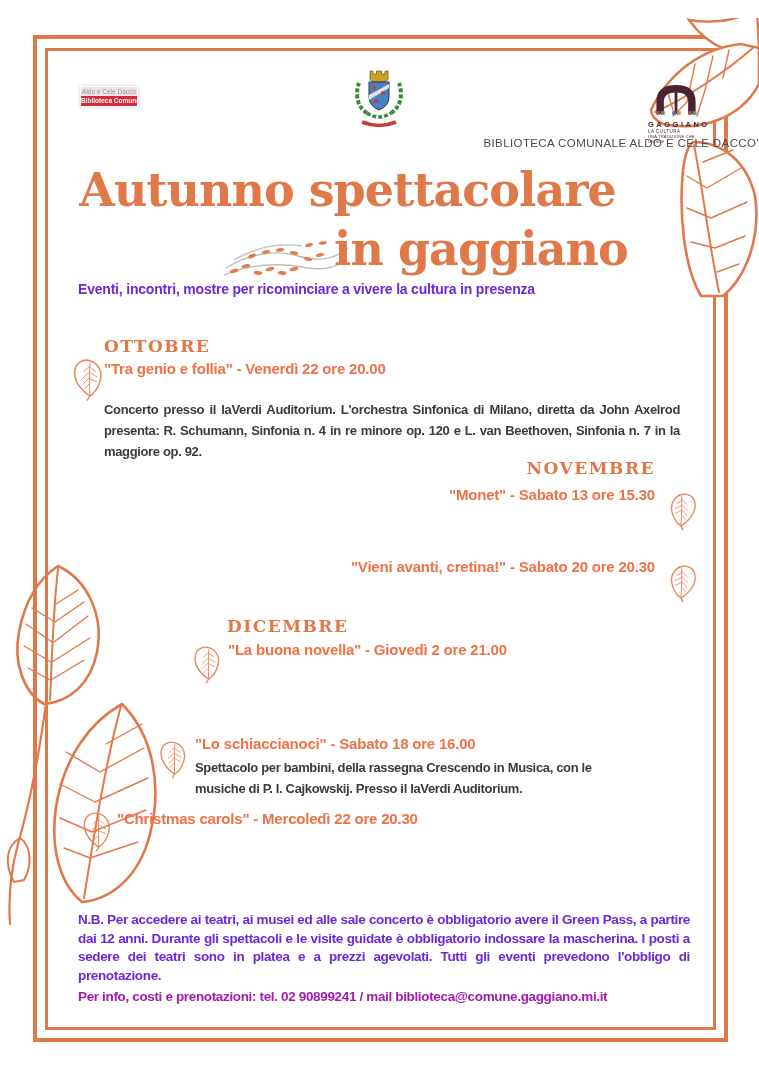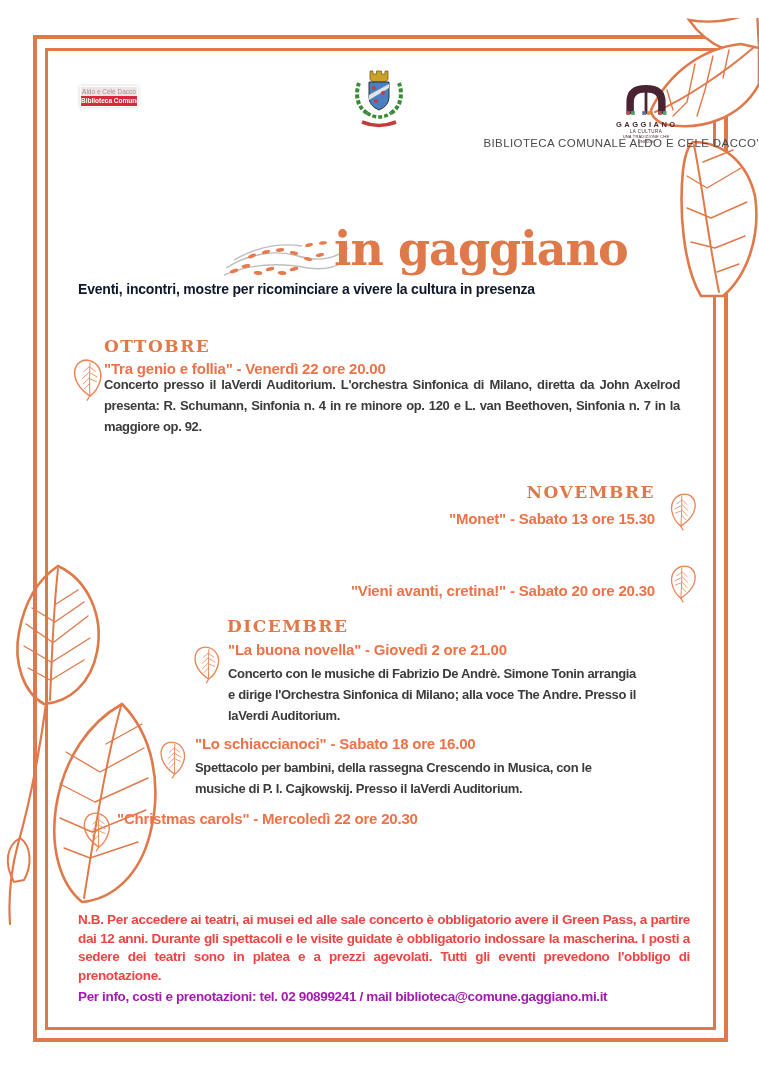--- a/index.html
+++ b/index.html
@@ -16,53 +16,53 @@
   .deco { position:absolute; z-index:2; pointer-events:none; }
 
   
   .left-logo { position:absolute; left:80px; top:86px; width:58px; z-index:3;
                box-shadow:0 0 4px rgba(0,0,0,.18); background:#fff; padding:1px; }
   .left-logo .r1 { background:#efe4e4; color:#9d8e8e; font-size:6.5px; line-height:9px;
                    text-align:center; white-space:nowrap; overflow:hidden; }
   .left-logo .r2 { background:#d6293b; color:#fff; font-size:6.5px; font-weight:bold;
                    line-height:10px; text-align:center; white-space:nowrap; overflow:hidden; }
   .crest { position:absolute; left:348px; top:68px; z-index:3; }
-  .gaggiano { position:absolute; left:616px; top:82px; width:60px; z-index:3; text-align:center; }
+  .gaggiano { position:absolute; left:648px; top:82px; width:60px; z-index:3; }
   .gaggiano .name { color:#4B2433; font-weight:bold; font-size:7.5px; letter-spacing:2.5px; line-height:9px; }
   .gaggiano .tag1 { color:#4B2433; font-size:4.5px; letter-spacing:.5px; line-height:5px; }
   .gaggiano .tag2 { color:#4B2433; font-size:4px;  letter-spacing:.2px; line-height:5px; }
   .library-name { position:absolute; left:0; top:137px; width:759px; text-align:right;
                   font-size:11.5px; color:#4a4a4a; letter-spacing:.4px; z-index:3; }
 
   
   .title-1 { position:absolute; left:40px; top:163px; width:615px; text-align:center;
              font-family:"DejaVu Serif", serif; font-weight:bold; font-size:46px;
              color:#E0794A; z-index:3; letter-spacing:-1px; }
   .title-2 { position:absolute; left:334px; top:222px; font-family:"DejaVu Serif", serif;
              font-weight:bold; font-size:46px; color:#E0794A; z-index:3; letter-spacing:-1px; }
   .subtitle { position:absolute; left:78px; top:281px; font-size:14px; font-weight:bold;
-              color:#0f172a; z-index:3; letter-spacing:-.2px; }
+              color:#6d28d9; z-index:3; letter-spacing:-.2px; }
 
   
   .month-heading { position:absolute; font-family:"DejaVu Serif", serif; font-weight:bold;
                    font-size:17px; letter-spacing:1.5px; color:#E0794A; z-index:3; }
   .evt-title { position:absolute; font-size:15px; font-weight:bold; color:#EE7248;
                z-index:3; letter-spacing:-.2px; white-space:nowrap; }
   .evt-body { position:absolute; font-size:13px; font-weight:bold; color:#3B3B3B;
               line-height:21px; z-index:3; letter-spacing:-.35px; }
   .just { text-align:justify; }
-  .ralign { text-align:right;margin-top:24px; }
+  .ralign { text-align:right; }
 
   .leaf-sm { position:absolute; z-index:3; color:#E8875A; }
   .rot-l { transform:rotate(-6deg); }
   .rot-r { transform:scaleX(-1) rotate(-8deg); }
 
   
   .footer-note { position:absolute; left:78px; top:911px; width:612px; font-size:13.5px;
-                 font-weight:bold; color:#ef4444; line-height:18.5px; text-align:justify;
+                 font-weight:bold; color:#6d28d9; line-height:18.5px; text-align:justify;
                  z-index:3; letter-spacing:-.35px; }
   .footer-contact { position:absolute; left:78px; top:989px; font-size:13.5px; font-weight:bold;
                     color:#a21caf; z-index:3; letter-spacing:-.35px; }
 </style>
 </head>
 <body>
 
 <svg width="0" height="0" style="position:absolute">
   <symbol id="leafSketch" viewBox="0 0 40 46">
     <path d="M20,41 C11,33 5,23 7,13 C9,5 16,1 24,4 C32,7 36,16 33,25 C30,33 26,38 20,41 Z" fill="none" stroke="currentColor" stroke-width="1.6"></path>
@@ -133,20 +133,21 @@
         <rect x="48" y="31" width="4" height="4" fill="#50a070"></rect>
       </g>
     </svg>
     <div class="name">GAGGIANO</div>
     <div class="tag1">LA CULTURA</div>
     <div class="tag2">UNA TRADIZIONE CHE UNISCE</div>
   </div>
 
   <div class="library-name">BIBLIOTECA COMUNALE ALDO E CELE DACCO'</div>
 
+  <div class="title-1">Autunno spettacolare</div>
 
   <svg class="deco" style="left:222px; top:232px;" width="128" height="50" viewBox="0 0 128 50">
     <g fill="none" stroke="#bdbdbd" stroke-width="1.4">
       <path d="M4,36 C30,20 56,18 76,24 C96,30 112,28 126,16"></path>
       <path d="M2,43 C30,31 60,31 86,36 C100,38 112,36 122,30"></path>
       <path d="M12,28 C36,14 60,11 80,14"></path>
     </g>
     <g fill="#E8794A">
       <ellipse cx="12" cy="39" rx="4.4" ry="1.9" transform="rotate(-18 12 39)"></ellipse>
       <ellipse cx="24" cy="34" rx="4.4" ry="1.9" transform="rotate(-10 24 34)"></ellipse>
@@ -166,39 +167,38 @@
   </svg>
 
   <div class="title-2">in gaggiano</div>
   <div class="subtitle">Eventi, incontri, mostre per ricominciare a vivere la cultura in presenza</div>
 
   <div class="month-heading" style="left:104px; top:336px;">OTTOBRE</div>
   <svg class="leaf-sm rot-l" style="left:69px; top:357px;" width="38" height="44" viewBox="0 0 40 46">
       <use href="#leafSketch"></use>
     </svg>
   <div class="evt-title" style="left:104px; top:360px;">"Tra genio e follia" - Venerdì 22 ore 20.00</div>
-  <div class="evt-body just" style="left:104px; top:374px; width:576px;">Concerto presso il laVerdi Auditorium. L'orchestra Sinfonica di Milano, diretta da John Axelrod presenta: R. Schumann, Sinfonia n. 4 in re minore op. 120 e L. van Beethoven, Sinfonia n. 7 in la maggiore op. 92.</div>
+  <div class="evt-body just" style="left:104px; top:399px; width:576px;">Concerto presso il laVerdi Auditorium. L'orchestra Sinfonica di Milano, diretta da John Axelrod presenta: R. Schumann, Sinfonia n. 4 in re minore op. 120 e L. van Beethoven, Sinfonia n. 7 in la maggiore op. 92.</div>
 
   <div class="month-heading ralign" style="left:300px; top:458px; width:355px;">NOVEMBRE</div>
   <div class="evt-title ralign" style="left:300px; top:486px; width:355px;">"Monet" - Sabato 13 ore 15.30</div>
   <svg class="leaf-sm rot-r" style="left:666px; top:490px;" width="34" height="42" viewBox="0 0 40 46">
       <use href="#leafSketch"></use>
     </svg>
 
   <div class="evt-title ralign" style="left:300px; top:558px; width:355px;">"Vieni avanti, cretina!" - Sabato 20 ore 20.30</div>
   <svg class="leaf-sm rot-r" style="left:666px; top:561px;" width="34" height="44" viewBox="0 0 40 46">
       <use href="#leafSketch"></use>
     </svg>
 
   <div class="month-heading" style="left:227px; top:616px;">DICEMBRE</div>
   <svg class="leaf-sm rot-l" style="left:190px; top:641px;" width="34" height="46" viewBox="0 0 40 46">
       <use href="#leafSketch"></use>
     </svg>
   <div class="evt-title" style="left:228px; top:641px;">"La buona novella" - Giovedì 2 ore 21.00</div>
-  <div class="evt-body just" style="left:228px; top:663px; width:408px;">Concerto con le musiche di Fabrizio De Andrè. Simone Tonin arrangia e dirige l'Orchestra Sinfonica di Milano; alla voce The Andre. Presso il laVerdi Auditorium.</div>
 
   <svg class="leaf-sm rot-l" style="left:156px; top:736px;" width="34" height="46" viewBox="0 0 40 46">
       <use href="#leafSketch"></use>
     </svg>
   <div class="evt-title" style="left:195px; top:735px;">"Lo schiaccianoci" - Sabato 18 ore 16.00</div>
   <div class="evt-body" style="left:195px; top:757px; width:442px;">Spettacolo per bambini, della rassegna Crescendo in Musica, con le musiche di P. I. Cajkowskij. Presso il laVerdi Auditorium.</div>
 
   <svg class="leaf-sm rot-l" style="left:79px; top:808px;" width="36" height="46" viewBox="0 0 40 46">
       <use href="#leafSketch"></use>
     </svg>

